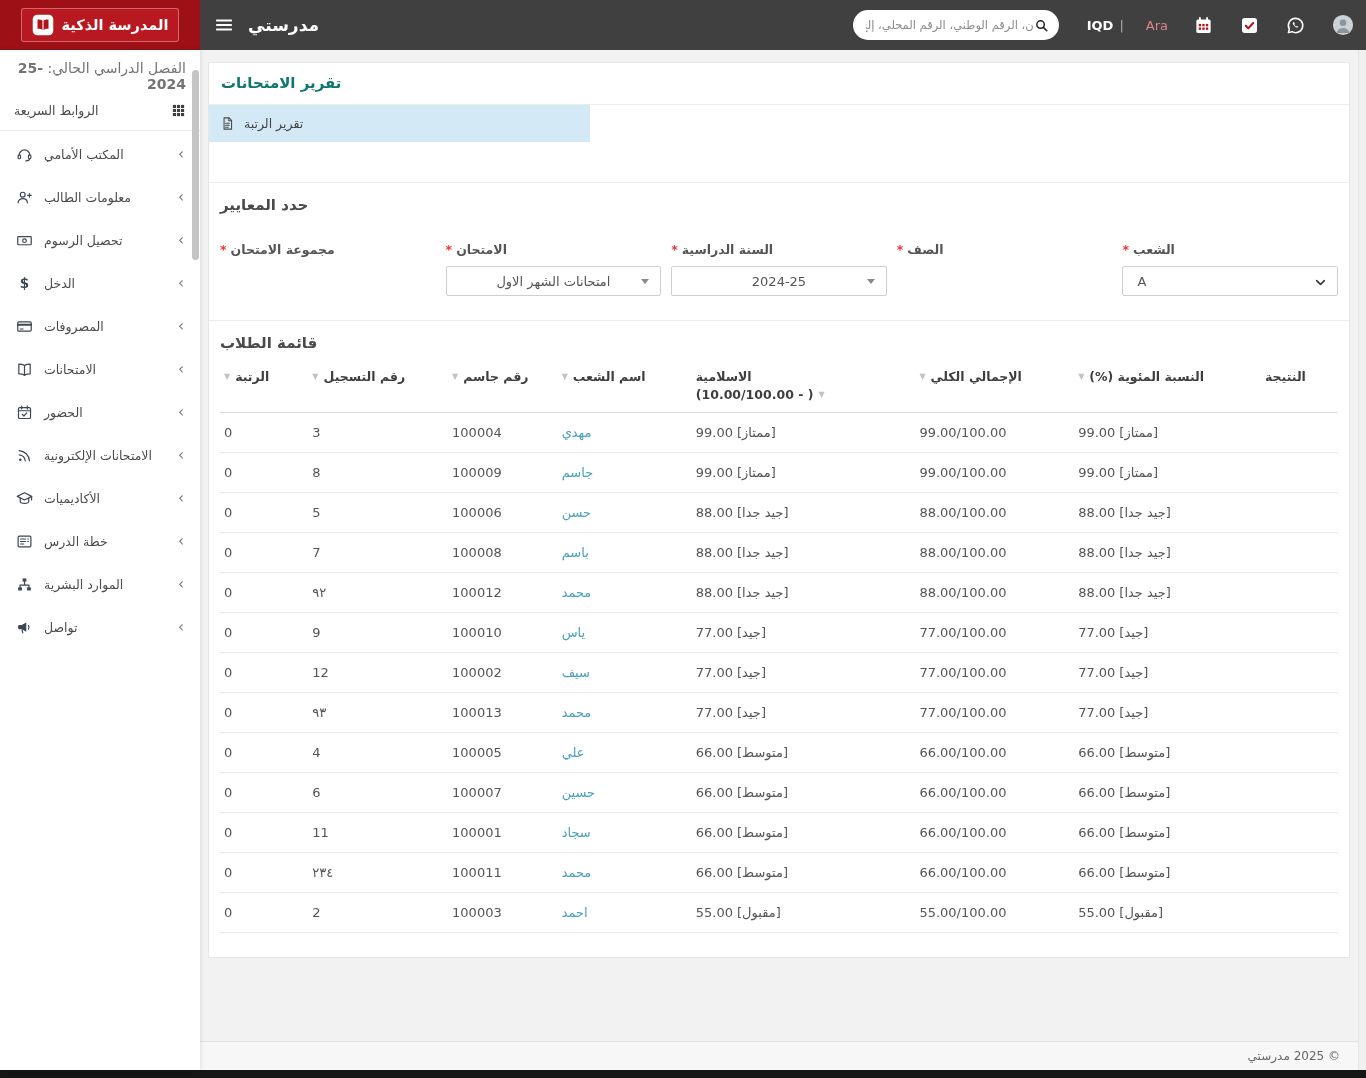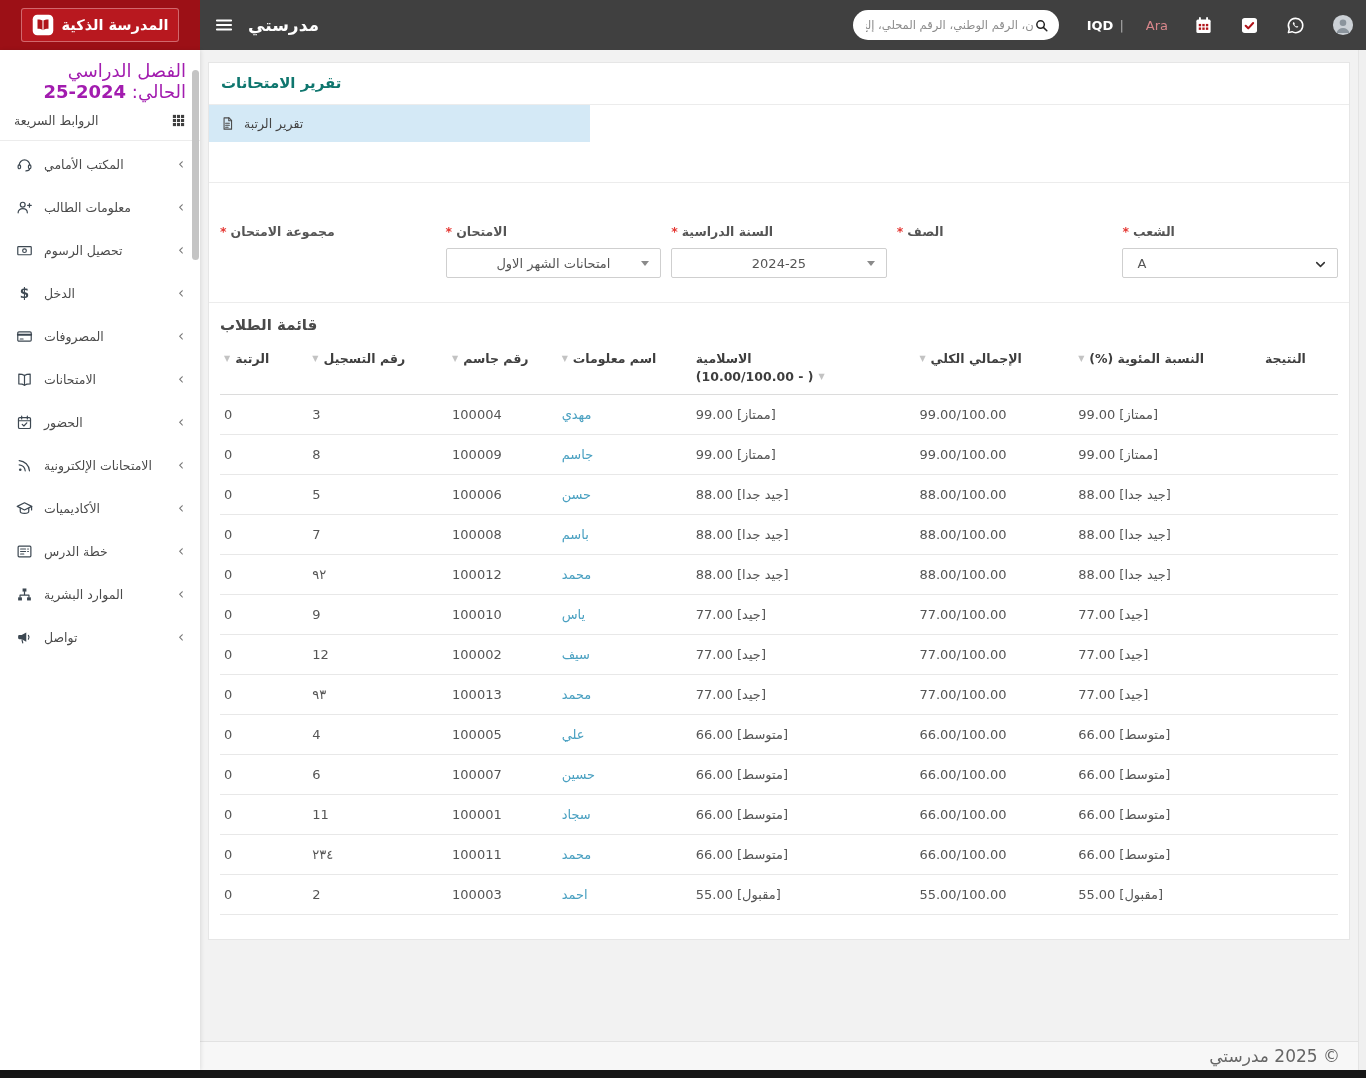--- a/index.html
+++ b/index.html
@@ -25,21 +25,21 @@
   .language { color:#d8868b; font-size:13px; font-weight:400; margin-right:26px; }
   .topicon { width:19px; height:19px; color:#fff; margin-right:27px; cursor:pointer; }
   .avatar { width:22px; height:22px; margin-right:12px; cursor:pointer; }
 
   
   .shell { flex:1; display:flex; min-height:0; }
 
   
   .sidebar { width:200px; background:#fff; box-shadow:1px 0 4px rgba(0,0,0,.10); position:relative; flex:0 0 auto; z-index:2; }
   .quickbox { padding:10px 14px 12px; border-bottom:1px solid #ececec; }
-  .session { direction:rtl; text-align:right; font-size:18px; color:#a21caf; }
+  .session { direction:rtl; text-align:right; font-size:14px; color:#737373; }
   .session b { font-weight:700; }
   .quicklinks { margin-top:11px; display:flex; align-items:center; justify-content:space-between; }
   .quicklinks span { font-size:12.5px; color:#4a4a4a; }
   .quicklinks svg { width:15px; height:15px; color:#3f3f3f; cursor:pointer; }
   .menu { padding-top:2px; }
   .menu-item { height:43px; display:flex; align-items:center; padding:0 16px 0 16px; cursor:pointer; }
   .menu-item svg { width:17px; height:17px; color:#3d4852; flex:0 0 auto; }
   .menu-item .lbl { font-size:12.5px; color:#4b4b4b; margin-left:11px; white-space:nowrap; }
   .menu-item .chev { margin-left:auto; color:#777; font-size:15px; line-height:1; }
   .side-scroll { position:absolute; top:20px; right:1px; width:7px; height:190px; background:#c4c4c4; border-radius:4px; }
@@ -85,21 +85,21 @@
   .grid th .hcell { display:flex; align-items:flex-start; gap:5px; }
   .grid th .sort { color:#c3c3c3; font-size:8px; line-height:15px; }
   .grid th.th-result { text-align:center; cursor:default; }
   .grid th .range-line { display:flex; gap:5px; margin-top:3px; }
   .grid td { font-size:13px; color:#555; padding:12px 4px; border-bottom:1px solid #e8e8e8; height:40px; white-space:nowrap; overflow:hidden; }
   .grid td a { color:#49a0c1; text-decoration:none; cursor:pointer; }
   .markcell span { margin-right:4px; }
 
   
   .footer { height:29px; background:#f7f7f7; border-top:1px solid #e2e2e2; display:flex; align-items:center; justify-content:flex-end; padding:0 18px; flex:0 0 auto; }
-  .copyright { direction:rtl; font-size:17px; color:#666; }
+  .copyright { direction:rtl; font-size:12px; color:#666; }
 
   .scrollstrip { width:8px; background:#f0f0f0; border-left:1px solid #e4e4e4; flex:0 0 auto; }
   .bottom-strip { height:8px; background:#161616; flex:0 0 auto; }
 </style>
 </head>
 <body>
 
 <svg width="0" height="0" style="position:absolute">
   <symbol id="headset-icon" viewBox="0 0 24 24">
       <path d="M4.5 13a7.5 7.5 0 0 1 15 0"></path>
@@ -407,20 +407,21 @@
         <div class="tabzone">
           <div class="tab-active">
             <svg class="ic">
                 <use href="#doc-icon"></use>
               </svg>
             <span>تقرير الرتبة</span>
           </div>
         </div>
 
         <div class="sec">
+          <div class="sec-heading">حدد المعايير</div>
           <div class="fields">
             <div class="field">
               <div class="field-label">
                   <span class="req">*</span>
                   <span dir="rtl">مجموعة الامتحان</span>
                 </div>
             </div>
             <div class="field">
               <div class="field-label">
                   <span class="req">*</span>
@@ -491,21 +492,21 @@
                   </th>
                 <th>
                     <span class="hcell">
                       <span class="sort">▼</span>
                       <span dir="rtl">رقم جاسم</span>
                     </span>
                   </th>
                 <th>
                     <span class="hcell">
                       <span class="sort">▼</span>
-                      <span dir="rtl">اسم معلومات</span>
+                      <span dir="rtl">اسم الشعب</span>
                     </span>
                   </th>
                 <th>
                   <span dir="rtl">الاسلامية</span>
                   <span class="range-line">
                       <span dir="ltr">(10.00/100.00 - )</span>
                       <span class="sort">▼</span>
                     </span>
                 </th>
                 <th>

